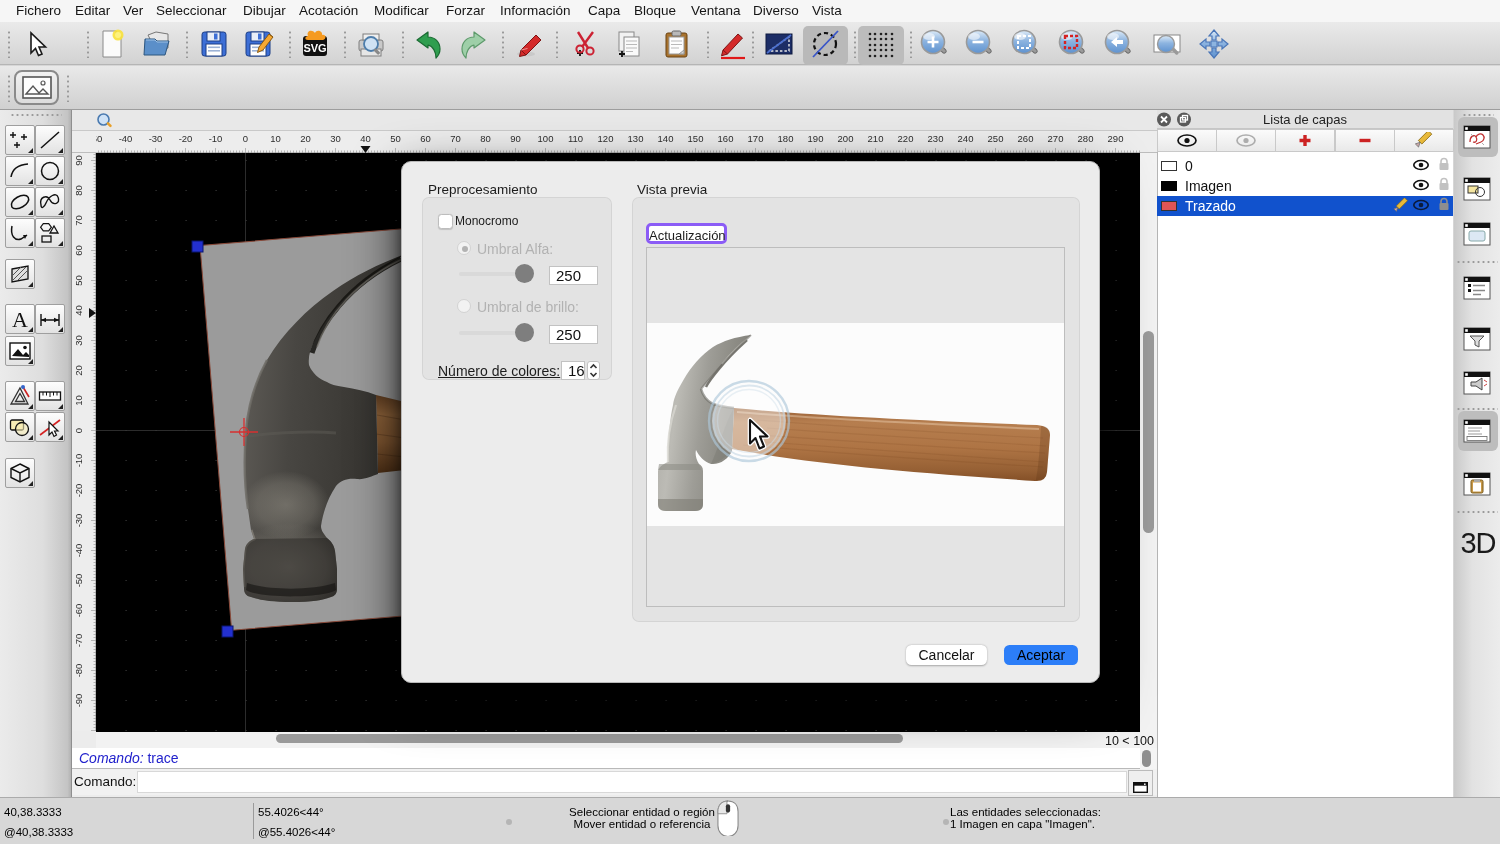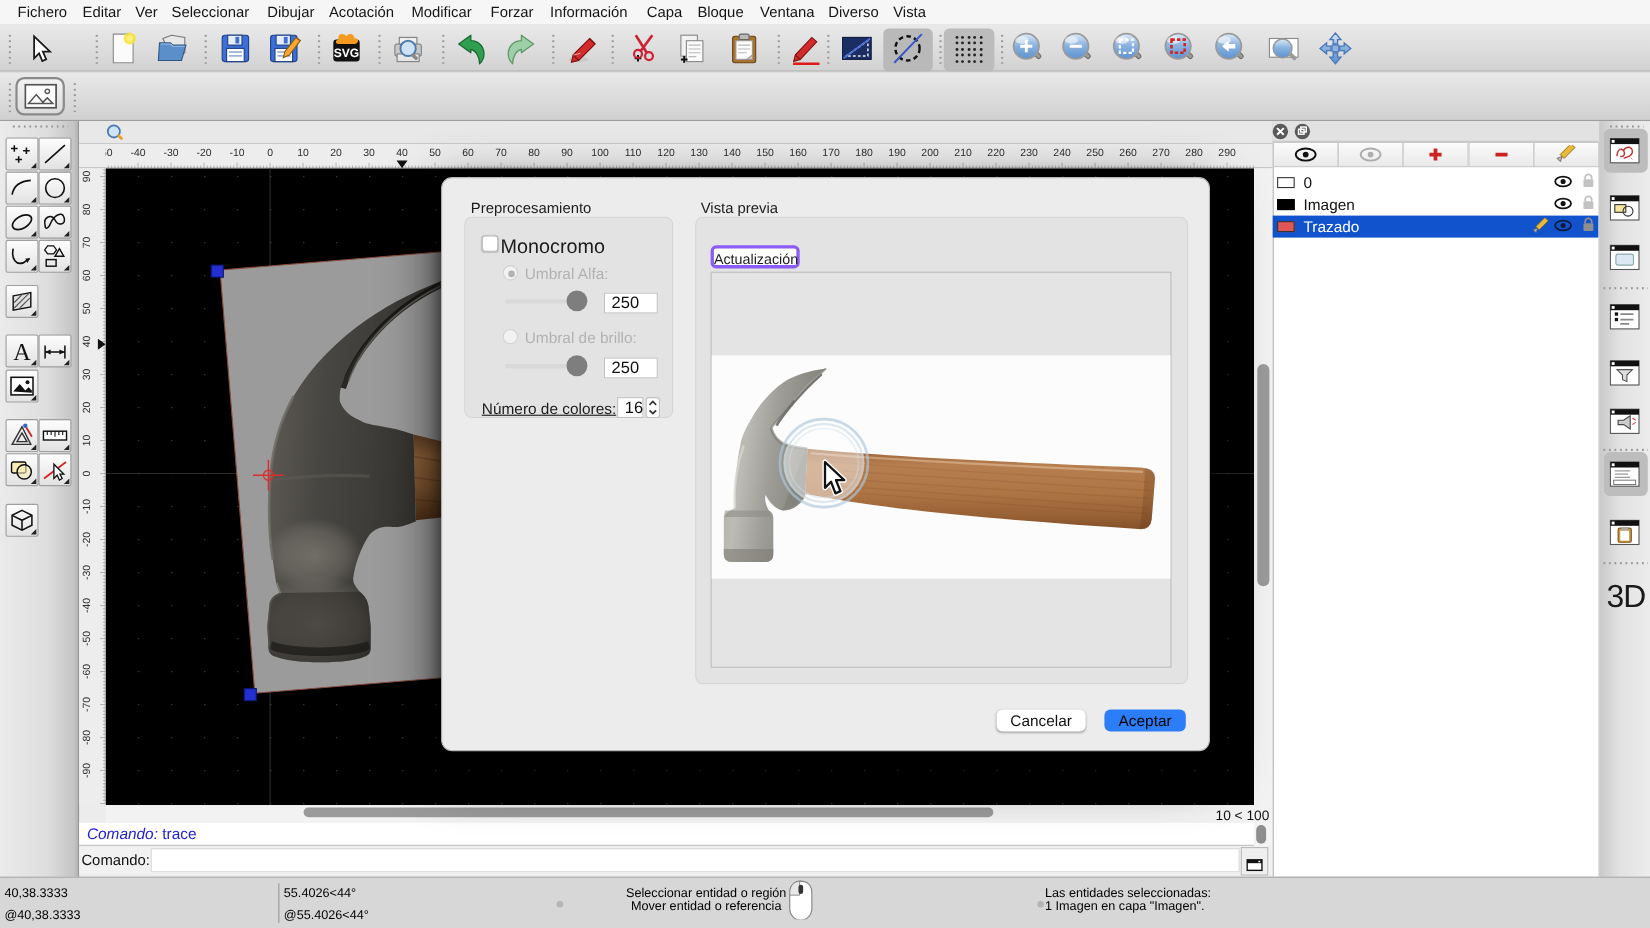--- a/index.html
+++ b/index.html
@@ -1021,20 +1021,21 @@
       </svg></div>
 <div class="abs" style="left:1157px;top:110px;width:296px;height:687px;background:#fff;border-left:1px solid #b5b5b5;"></div>
 <div class="abs" style="left:1157px;top:110px;width:296px;height:19px;background:#e2e2e2;border-bottom:1px solid #c6c6c6;"></div>
 <div class="abs" style="left:1156px;top:111px;"><svg width="44" height="17">
         <circle cx="8" cy="8.5" r="7" fill="#5a5a5a"></circle>
         <path d="M5 5.5 l6 6 M11 5.5 l-6 6" stroke="#fff" stroke-width="1.8"></path>
         <circle cx="28" cy="8.5" r="7" fill="#5a5a5a"></circle>
         <rect x="24.5" y="6.5" width="5" height="4.5" fill="none" stroke="#fff" stroke-width="1.3"></rect>
         <rect x="26.5" y="4.5" width="5" height="4.5" fill="none" stroke="#fff" stroke-width="1.3"></rect>
       </svg></div>
+<div class="abs" style="left:1157px;top:110px;width:296px;height:19px;text-align:center;font-size:13px;line-height:19px;color:#222;">Lista de capas</div>
 <div class="abs" style="left:1157px;top:129px;width:60px;height:23px;background:linear-gradient(#fbfbfb,#e9e9e9);border:1px solid #c9c9c9;"></div>
 <div class="abs" style="left:1175px;top:132px;"><svg width="24" height="17" viewBox="0 0 24 16">
         <ellipse cx="12" cy="8" rx="9" ry="5.5" fill="none" stroke="#111" stroke-width="1.7"></ellipse>
         <circle cx="12" cy="8" r="2.6" fill="#111"></circle>
       </svg></div>
 <div class="abs" style="left:1216px;top:129px;width:60px;height:23px;background:linear-gradient(#fbfbfb,#e9e9e9);border:1px solid #c9c9c9;"></div>
 <div class="abs" style="left:1234px;top:132px;"><svg width="24" height="17" viewBox="0 0 24 16">
         <ellipse cx="12" cy="8" rx="9" ry="5.5" fill="none" stroke="#adadad" stroke-width="1.7"></ellipse>
         <circle cx="12" cy="8" r="2.6" fill="#adadad"></circle>
       </svg></div>
@@ -1166,21 +1167,21 @@
         <path d="M11 1 C5 1 1.5 5 1.5 11 L1.5 24 C1.5 30 5.5 34.5 11 34.5 C16.5 34.5 20.5 30 20.5 24 L20.5 11 C20.5 5 17 1 11 1 Z" fill="#fff" stroke="#888"></path>
         <path d="M11 1 C5 1 1.5 5 1.5 11 L1.5 13 L10 13 L10 1 Z" fill="#e8e8e8" stroke="#888" stroke-width="0.8"></path>
         <rect x="9" y="4" width="4" height="8" rx="2" fill="#333"></rect>
       </svg></div>
 <div class="abs" style="left:943px;top:819px;width:6px;height:6px;background:#b5b5b5;border-radius:3px;"></div>
 <div class="abs" style="left:950px;top:806px;font-size:11.5px;">Las entidades seleccionadas:<br>1 Imagen en capa "Imagen".</div>
 <div class="abs" style="left:401px;top:161px;width:699px;height:522px;background:#ececec;border-radius:10px;border:1px solid #b8b8b8;box-shadow:0 16px 50px rgba(0,0,0,0.8),0 4px 14px rgba(0,0,0,0.5);"></div>
 <div class="dlglabel" style="left:428px;top:182px;">Preprocesamiento</div>
 <div class="abs" style="left:422px;top:197px;width:190px;height:183px;background:rgba(0,0,0,0.035);border:1px solid rgba(0,0,0,0.07);border-radius:7px;"></div>
 <div class="abs" style="left:438px;top:214px;width:15px;height:15px;background:#fff;border:1px solid #bdbdbd;border-radius:3.5px;box-shadow:0 0.5px 1px rgba(0,0,0,0.15);"></div>
-<div class="dlglabel" style="left:455px;top:214px;font-size:18px;">Monocromo</div>
+<div class="dlglabel" style="left:455px;top:214px;font-size:12px;">Monocromo</div>
 <div class="abs" style="left:457px;top:241px;width:14px;height:14px;background:#f2f2f2;border:1px solid #d2d2d2;border-radius:7px;"></div>
 <div class="abs" style="left:461.5px;top:245.5px;width:6px;height:6px;background:#b2b2b2;border-radius:3px;"></div>
 <div class="dlglabel gray" style="left:477px;top:241px;font-size:14px;">Umbral Alfa:</div>
 <div class="abs" style="left:459px;top:272px;width:75px;height:4px;background:#d9d9d9;border-radius:2px;"></div>
 <div class="abs" style="left:515px;top:264px;width:19px;height:19px;background:#7e7e7e;border-radius:10px;"></div>
 <div class="field" style="left:549px;top:266px;width:49px;height:19px;line-height:18px;">250</div>
 <div class="abs" style="left:457px;top:299px;width:14px;height:14px;background:#f2f2f2;border:1px solid #d2d2d2;border-radius:7px;"></div>
 <div class="dlglabel gray" style="left:477px;top:299px;font-size:14px;">Umbral de brillo:</div>
 <div class="abs" style="left:459px;top:331px;width:75px;height:4px;background:#d9d9d9;border-radius:2px;"></div>
 <div class="abs" style="left:515px;top:323px;width:19px;height:19px;background:#7e7e7e;border-radius:10px;"></div>

